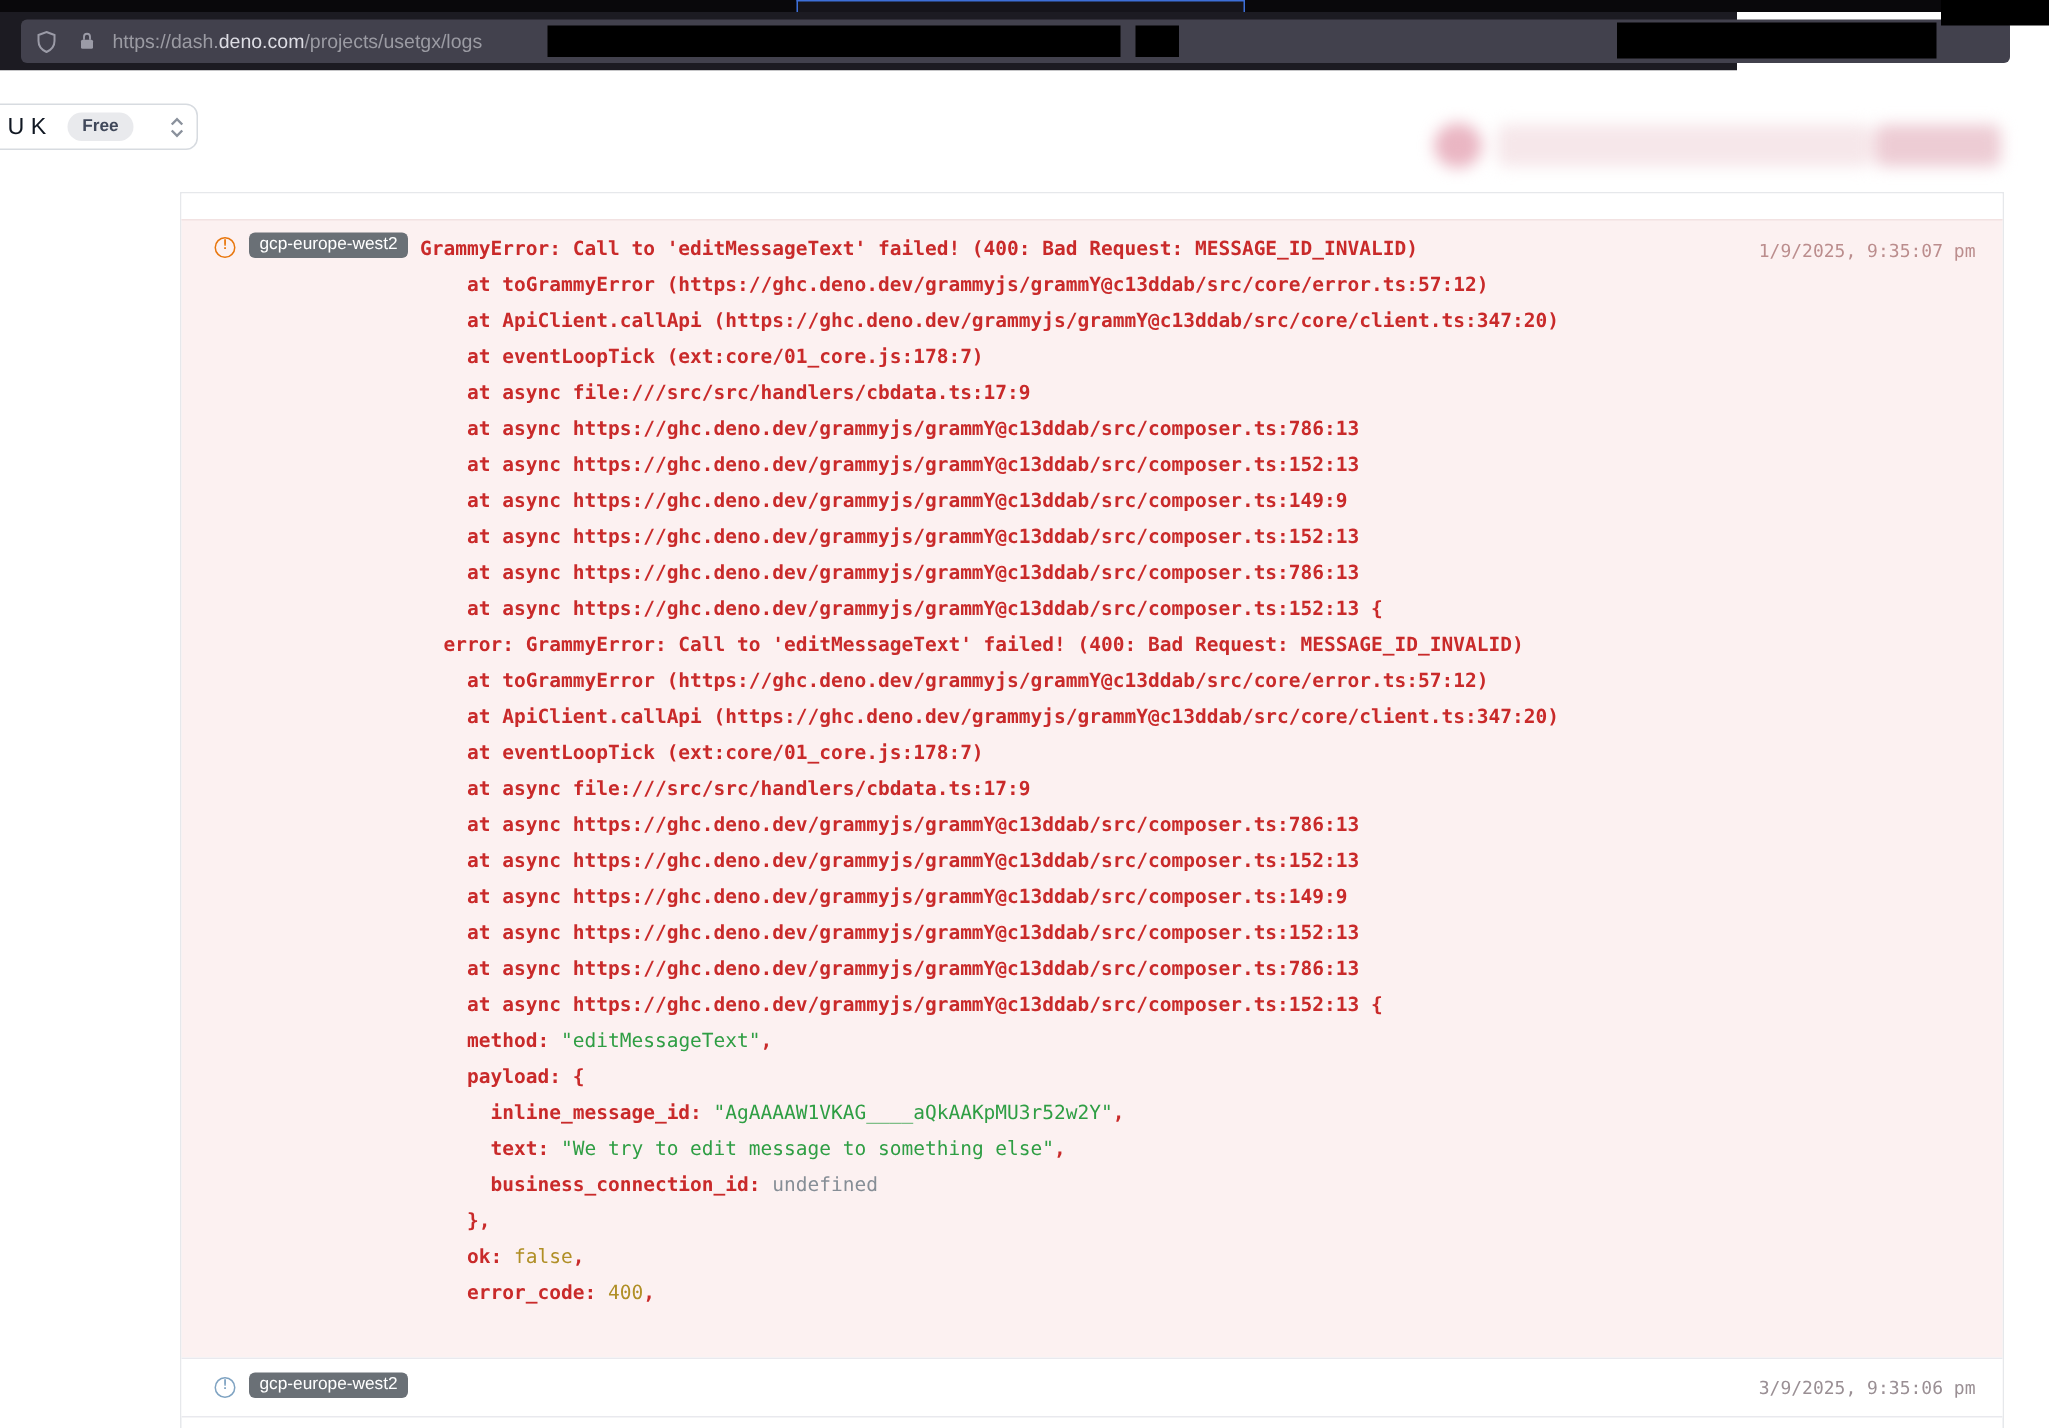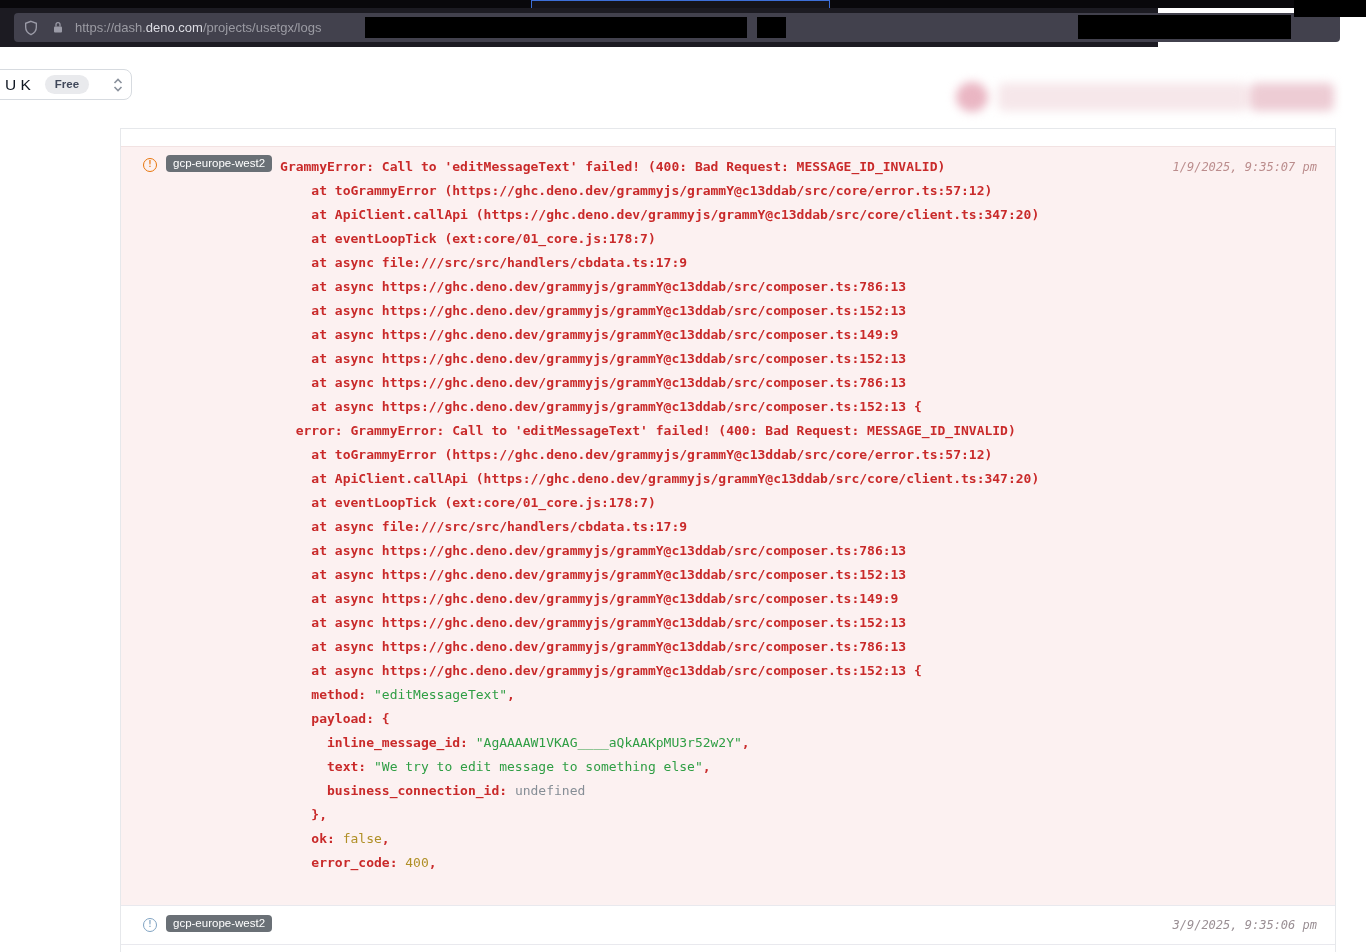--- a/index.html
+++ b/index.html
@@ -142,21 +142,20 @@
     font-size: 13px; line-height: 24px;
     white-space: pre;
   }
   .info .entry-lines { line-height: 20px; color: var(--plain-text, #2f3437); }
 
   .entry-time {
     margin-left: auto; padding-left: 12px;
     font-family: "DejaVu Sans Mono", monospace;
     font-size: 12px; line-height: 24px;
     white-space: nowrap;
-    font-style: italic;
   }
   .error .entry-time { color: #bb8d8d; }
   .info  .entry-time { color: #9a8f94; line-height: 20px; }
 
   .log-line { height: 24px; }
   .c-r  { color: var(--error-text, #c92a2a); font-weight: bold; }
   .c-g  { color: var(--string-green, #2f9e44); }
   .c-y  { color: var(--number-yellow, #b08f26); }
   .c-gy { color: var(--undefined-gray, #868e96); }
   .c-p  { color: var(--plain-text, #2f3437); }

